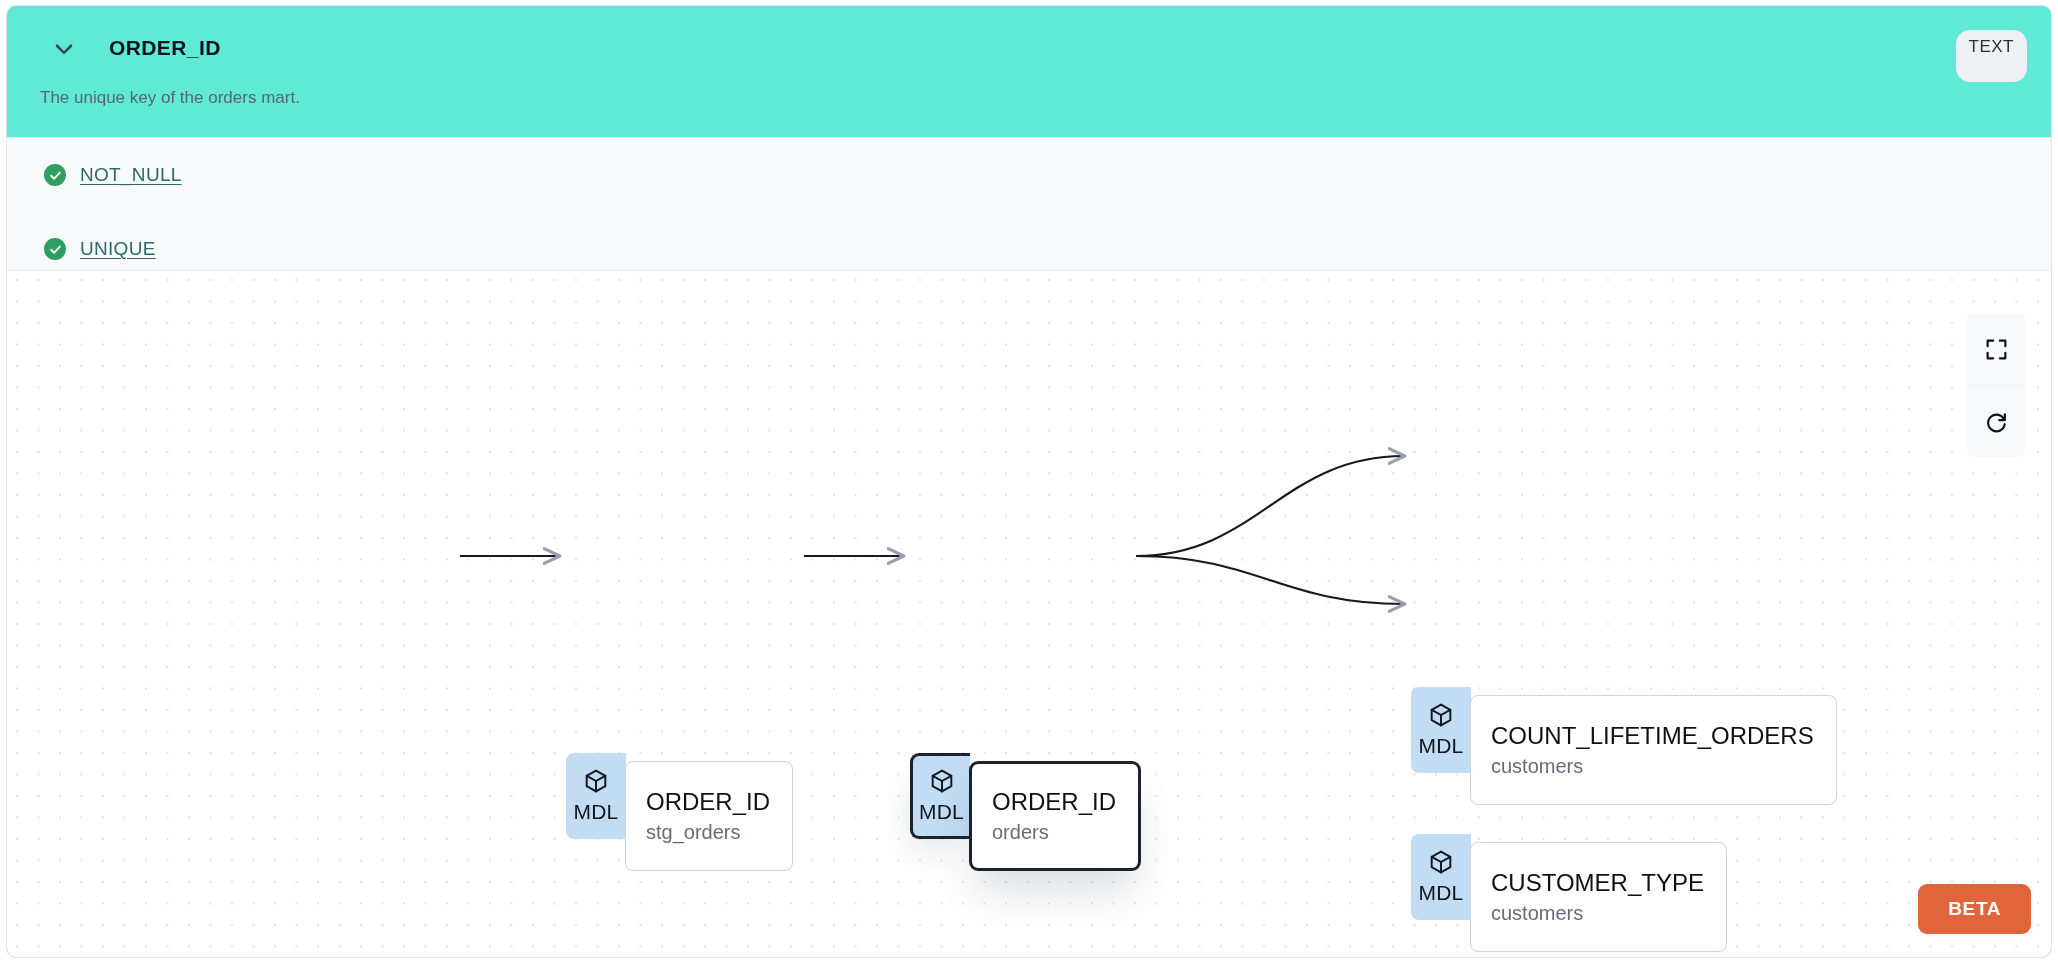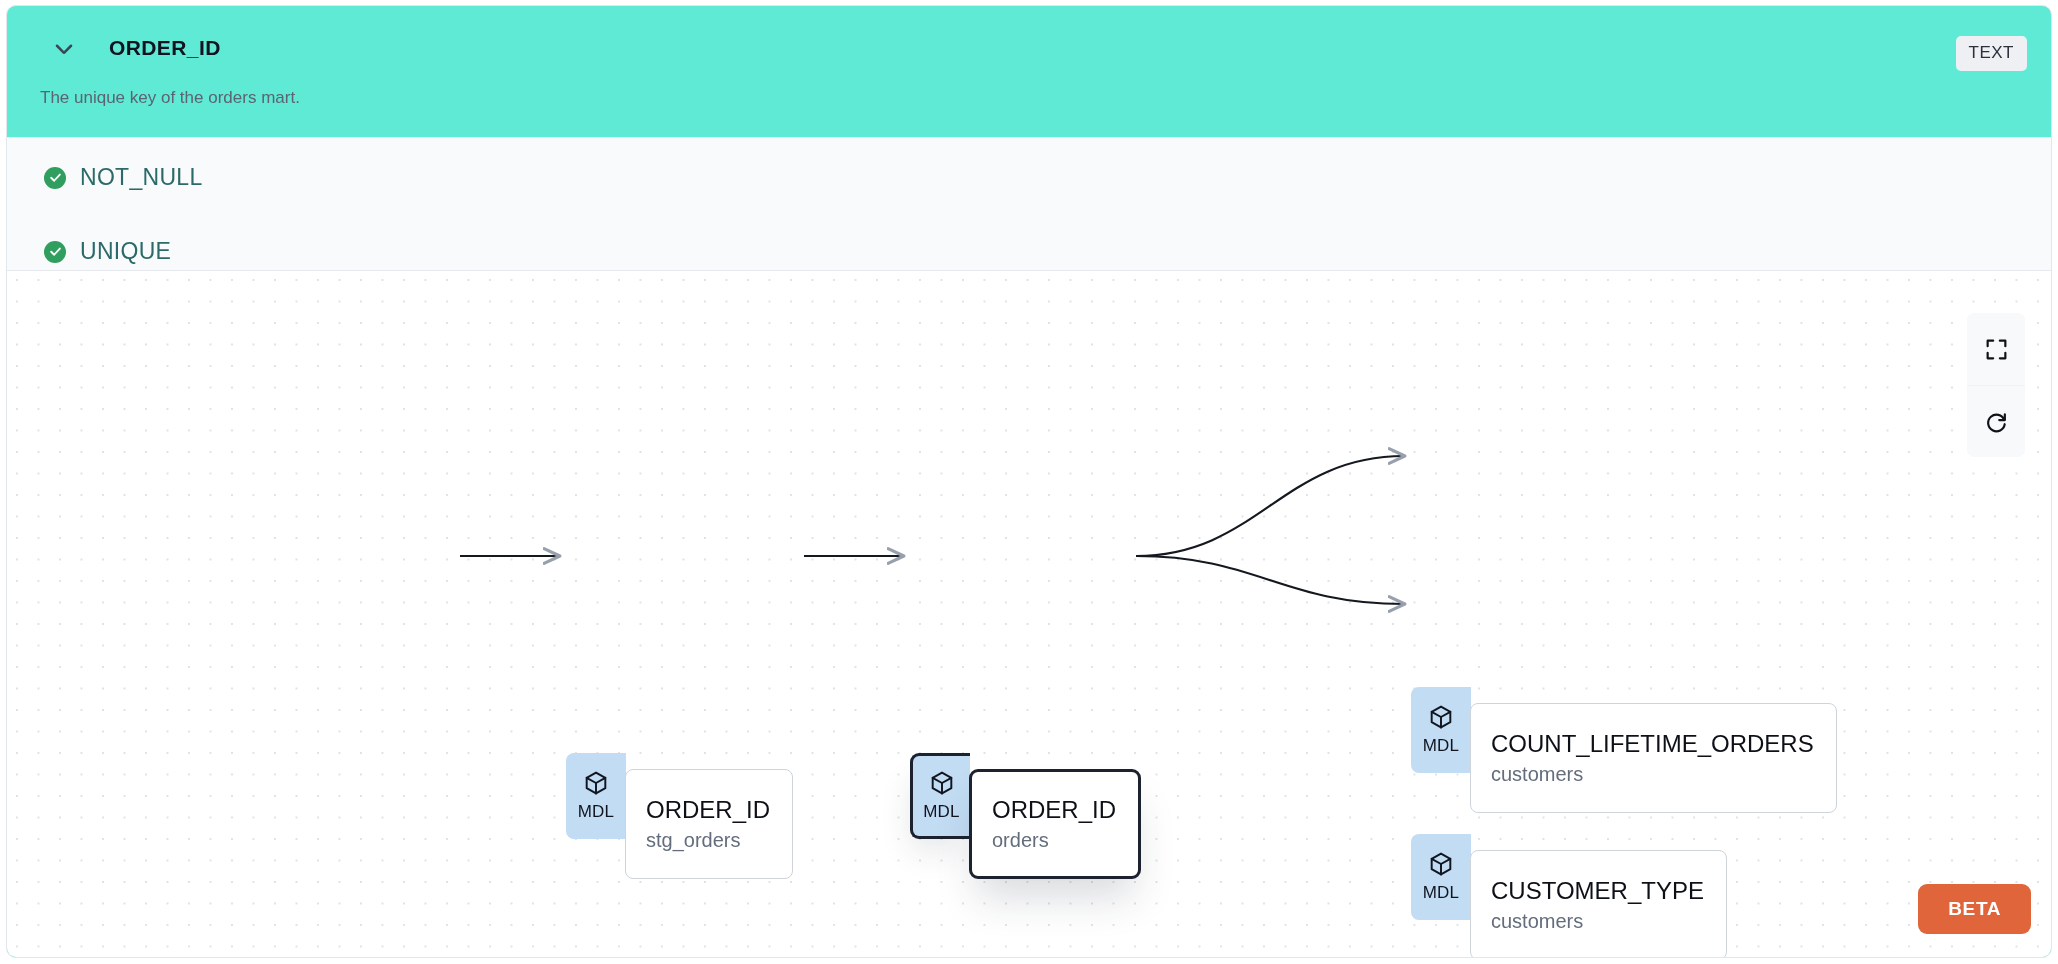--- a/index.html
+++ b/index.html
@@ -47,23 +47,22 @@
   }
 
   .type-badge {
     position: absolute;
     right: 24px; top: 24px;
     background: #eef0f3;
     color: #2b313d;
     font-size: 17px;
     font-weight: 400;
     letter-spacing: 0.5px;
-    padding: 7px 13px 8px 13px;
-    border-radius: 5px;
-    margin-top: 6px;
+    padding: 7px 13px 25px 13px;
+    border-radius: 14px;
   }
 
   .description {
     position: absolute;
     left: 33px; top: 82px;
     font-size: 17px;
     color: #5b6472;
     font-weight: 400;
   }
 
@@ -87,22 +86,23 @@
   .test-row.r1 { top: 100px; }
   .check-icon {
     width: 22px; height: 22px;
     border-radius: 50%;
     background: #2f9e5f;
     display: flex; align-items: center; justify-content: center;
     flex: 0 0 auto;
   }
   .check-icon svg { display:block; }
   .test-link {
-    font-size: 23px;
+    font-size: 19px;
     color: #2b6a68;
+    text-decoration: underline;
     text-underline-offset: 3px;
     letter-spacing: 0.3px;
     cursor: pointer;
   }
 
   
   .canvas {
     position: absolute;
     left: 0; top: 265px;
     width: 2046px;
@@ -133,39 +133,39 @@
     gap: 1px;
     align-self: flex-start;
     height: 86px;
     position: relative;
     z-index: 1;
   }
   .node .badge.src { background: #b9dedb; }
   .node .badge.mdl { background: #c2dcf4; }
   .node .badge .glyph { line-height: 0; }
   .node .badge .blabel {
-    font-size: 17px;
+    font-size: 21px;
     color: #111520;
     letter-spacing: 0.2px;
     margin-top: 5px;
   }
 
   .node .body {
     margin-left: -1px;
     background: #ffffff;
     border: 1px solid #cfd4da;
     border-radius: 8px;
     padding: 12px 22px 11px 20px;
     display: flex;
     flex-direction: column;
     justify-content: center;
     min-height: 110px;
     position: relative;
     z-index: 2;
-    margin-top: 16px;
+    margin-top: 8px;
   }
   .node .colname {
     font-size: 24px;
     color: #0d1117;
     line-height: 1.12;
     white-space: nowrap;
   }
   .node .tablename {
     font-size: 20px;
     color: #636d7c;

